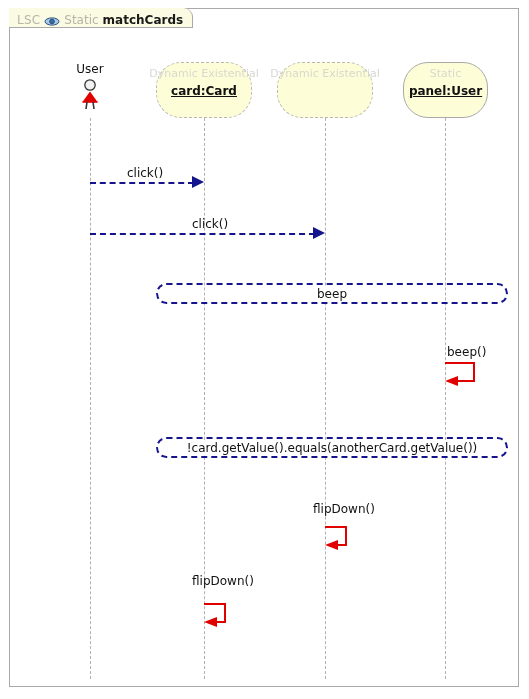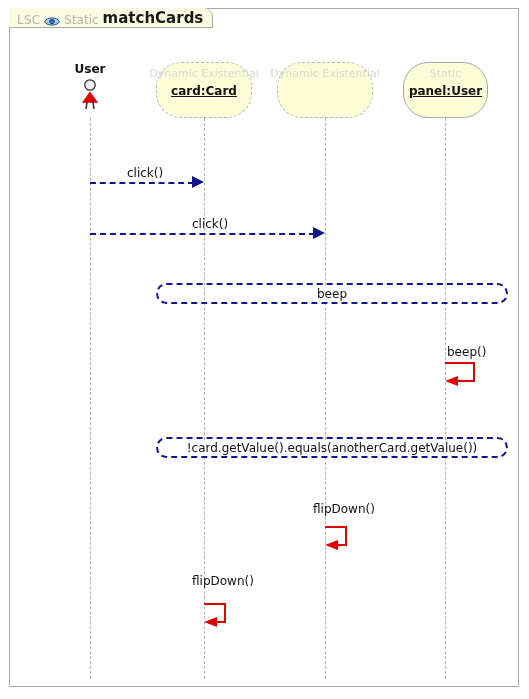--- a/index.html
+++ b/index.html
@@ -52,21 +52,21 @@
   .tab-icon {
     display: inline-flex;
     align-items: center;
     line-height: 0;
   }
   .tab-pkg {
     font-size: 12px;
     color: #b5b5a8;
   }
   .tab-name {
-    font-size: 15px;
+    font-size: 12px;
     font-weight: bold;
     color: #1a1a1a;
   }
 
   
   .participant-box {
     position: absolute;
     background: #fdfdd8;
     box-sizing: border-box;
     display: flex;
@@ -101,21 +101,20 @@
     width: 48px;
     display: flex;
     flex-direction: column;
     align-items: center;
   }
   #actor-user .actor-label {
     font-size: 12px;
     color: #111111;
     line-height: 14px;
     margin-bottom: 2px;
-    font-weight: bold;
   }
 
   
   .lifeline {
     position: absolute;
     width: 0;
     border-left: 1px dashed #b0b0b0;
   }
 
   

